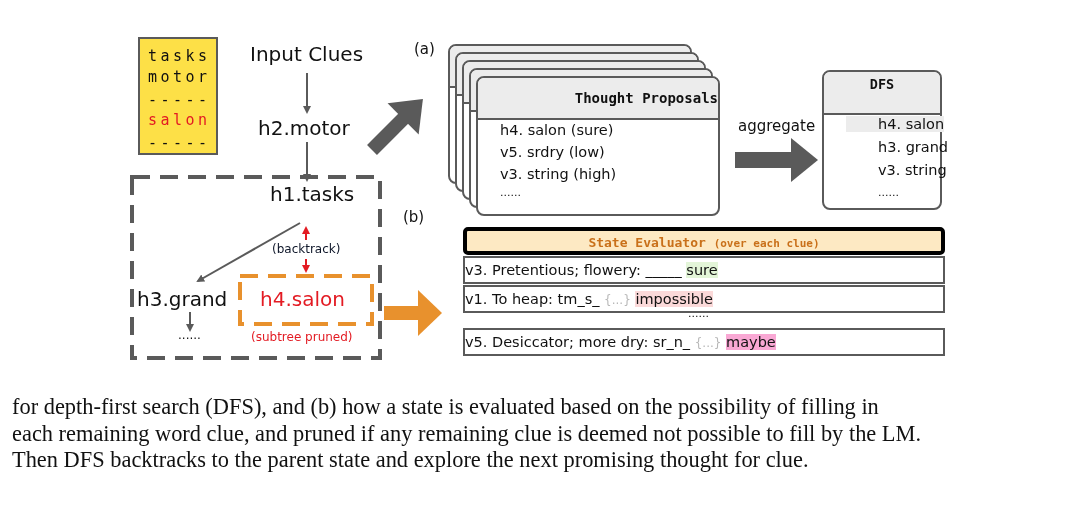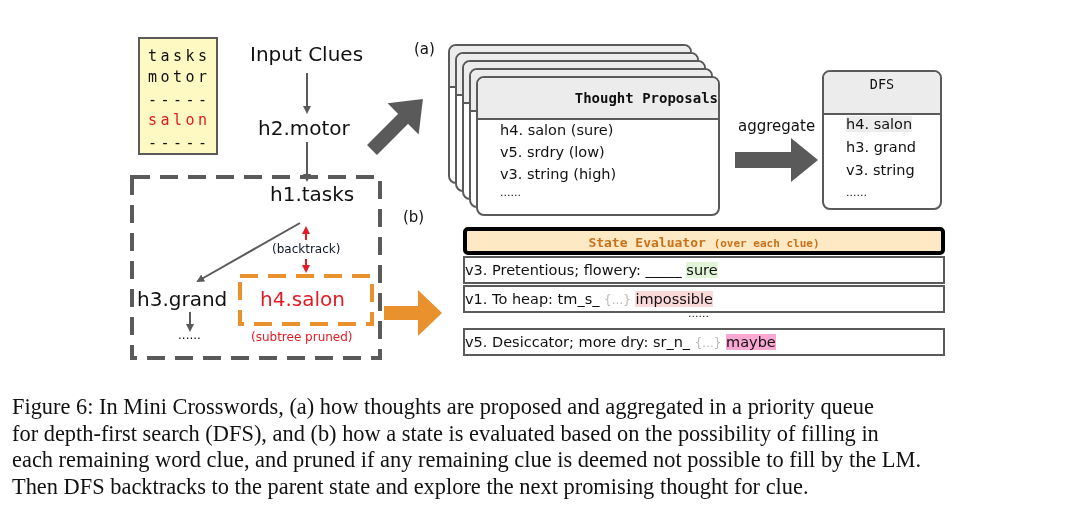--- a/index.html
+++ b/index.html
@@ -1,21 +1,21 @@
 <!DOCTYPE html>
 <html><head>
 <meta charset="utf-8">
 <style>
   html, body { margin: 0; padding: 0; background: #ffffff; }
   body { width: 1080px; height: 520px; position: relative; overflow: hidden; font-family: "DejaVu Sans", sans-serif; color: #111; }
   .abs { position: absolute; }
   svg.overlay { position: absolute; left: 0; top: 0; }
 
   
-  .grid-box { left: 138px; top: 37px; width: 80px; height: 118px; border: 2px solid #5a5a5a; box-sizing: border-box; background: #fef9c3; padding-left: 43px; }
+  .grid-box { left: 138px; top: 37px; width: 80px; height: 118px; border: 2px solid #5a5a5a; box-sizing: border-box; background: #fde047; padding-left: 43px; }
   .grid-line { position: absolute; left: 8px; font-family: "DejaVu Sans Mono", monospace; font-size: 15px; letter-spacing: 3.5px; line-height: 20px; color: #111; }
   .grid-line.red { color: #e31b23; }
 
   .lbl { font-family: "DejaVu Sans", sans-serif; color: #111; white-space: nowrap; }
   .lbl-input { left: 250px; top: 42px; font-size: 20px; }
   .lbl-h2 { left: 258px; top: 116px; font-size: 20px; }
   .lbl-h1 { left: 270px; top: 182px; font-size: 20px; }
   .lbl-h3 { left: 137px; top: 287px; font-size: 20px; }
   .lbl-h4 { left: 260px; top: 287px; font-size: 20px; color: #e31b23; }
   .lbl-dots1 { left: 178px; top: 328px; font-size: 12px; }
@@ -27,22 +27,22 @@
 
   
   .card { position: absolute; width: 244px; height: 140px; border: 2px solid #5a5a5a; border-radius: 8px; background: #fff; box-sizing: border-box; }
   .card .head { position: absolute; left: 0; top: 0; right: 0; height: 40px; border-bottom: 2px solid #5a5a5a; border-radius: 6px 6px 0 0; background: #ececec; }
   .card-main { left: 476px; top: 76px; }
   .card-main .head { text-align: right; line-height: 40px; font-family: "DejaVu Sans Mono", monospace; font-weight: bold; font-size: 14px; color: #111; }
   .card-body-line { position: absolute; left: 22px; font-size: 14.5px; color: #111; white-space: nowrap; }
 
   
   .dfs { left: 822px; top: 70px; width: 120px; height: 140px; border: 2px solid #5a5a5a; border-radius: 8px; background: #fff; box-sizing: border-box; }
-  .dfs .head { position: absolute; left: 0; top: 0; right: 0; height: 43px; border-bottom: 2px solid #5a5a5a; border-radius: 6px 6px 0 0; background: #ececec; text-align: center; font-family: "DejaVu Sans Mono", monospace; font-weight: normal; font-size: 13.5px; line-height: 20px; padding-top: 2px; box-sizing: border-box; }
-  .dfs-line { position: absolute; left: 22px; font-size: 14.5px; white-space: nowrap; }
+  .dfs .head { position: absolute; left: 0; top: 0; right: 0; height: 43px; border-bottom: 2px solid #5a5a5a; border-radius: 6px 6px 0 0; background: #ececec; text-align: center; font-family: "DejaVu Sans Mono", monospace; font-weight: bold; font-size: 13.5px; line-height: 20px; padding-top: 2px; box-sizing: border-box; }
+  .dfs-line { position: absolute; left: 22px; font-size: 14.5px; white-space: nowrap; padding-left: 32px; }
   .hl-gray { background: #ececec; }
 
   
   .se-head { left: 463px; top: 227px; width: 482px; height: 28px; border: 4px solid #000000; border-radius: 5px; background: #fde9c3; box-sizing: border-box; text-align: center; line-height: 24px; font-family: "DejaVu Sans Mono", monospace; font-weight: bold; color: #c9701a; font-size: 13px; }
   .se-head .small { font-size: 11px; }
   .se-row { left: 463px; width: 482px; height: 28px; border: 2px solid #5a5a5a; box-sizing: border-box; background: #fff; font-size: 14.5px; line-height: 24px; white-space: nowrap; }
   .se-row1 { top: 256px; }
   .se-row2 { top: 285px; }
   .se-row3 { top: 328px; }
   .se-dots { left: 688px; top: 307px; font-size: 11px; }
@@ -164,17 +164,16 @@
   <span class="tag-imp">impossible</span>
 </div>
 <div class="abs lbl se-dots">......</div>
 <div class="abs se-row se-row3">
   <span>v5. Desiccator; more dry: sr_n_</span>
   <span class="brace">{...}</span>
   <span class="tag-maybe">maybe</span>
 </div>
 
 <div class="abs caption">
-  <span>Figure 6: In Mini Crosswords, (a) how thoughts are proposed and aggregated in a priority queue</span>
   <span>for depth-first search (DFS), and (b) how a state is evaluated based on the possibility of filling in</span>
   <span>each remaining word clue, and pruned if any remaining clue is deemed not possible to fill by the LM.</span>
   <span>Then DFS backtracks to the parent state and explore the next promising thought for clue.</span>
 </div>
 
 </body></html>

